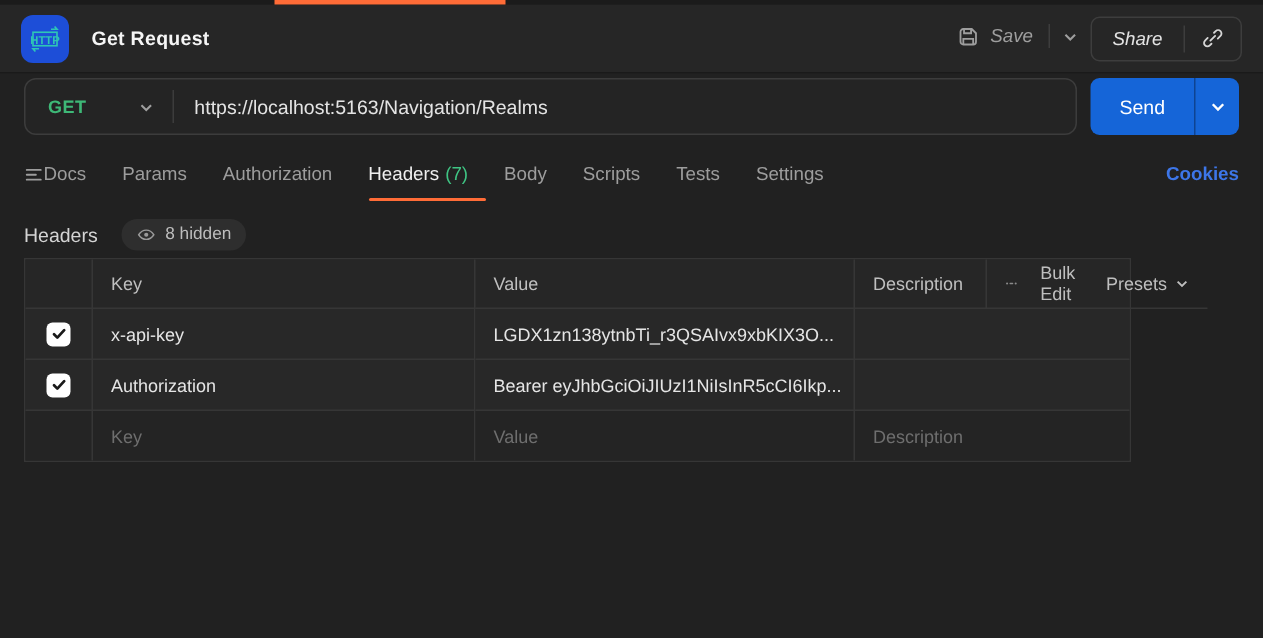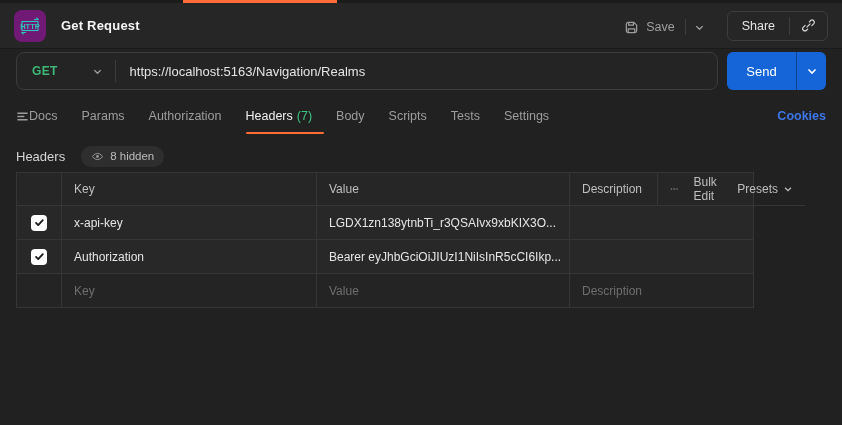--- a/index.html
+++ b/index.html
@@ -16,31 +16,31 @@
   
   .top-strip { height:3px; background:#1b1b1b; position:relative; }
   .top-strip .active-ind { position:absolute; left:183px; top:0; width:154px; height:3px; background:#ff6c37; }
 
   
   .topbar {
     height:46px; background:#262626; border-bottom:1px solid #1a1a1a;
     display:flex; align-items:center; padding:0 14px;
   }
   .http-tile {
-    width:32px; height:32px; border-radius:8px; background:#701a75;
+    width:32px; height:32px; border-radius:8px; background:#1d4ed8;
     display:flex; align-items:center; justify-content:center;
   }
   .req-title { margin-left:15px; font-size:13px; font-weight:bold; color:#f5f5f5; letter-spacing:.2px; }
-  .topbar-right { margin-left:auto; display:flex; align-items:flex-end; }
+  .topbar-right { margin-left:auto; display:flex; align-items:flex-start;font-style:italic; }
   .save-group { display:flex; align-items:center; color:#9e9e9e; font-size:12.5px; }
   .save-btn { display:flex; align-items:center; gap:7px; padding:6px 10px; border-radius:4px; cursor:pointer; }
   .v-div { width:1px; height:16px; background:#3d3d3d; }
   .save-caret { padding:6px 8px; cursor:pointer; display:flex; align-items:center; }
   .share-group {
-    margin-left:14px; border:1px solid #3d3d3d; border-radius:6px;
+    border:1px solid #3d3d3d; border-radius:6px;
     display:flex; align-items:center; height:30px; overflow:hidden;
   }
   .share-btn { padding:0 14px; font-size:12.5px; color:#e3e3e3; height:100%; display:flex; align-items:center; cursor:pointer; }
   .share-group .v-div { height:18px; }
   .link-btn { padding:0 11px; height:100%; display:flex; align-items:center; cursor:pointer; }
 
   
   .url-row { margin-top:3px; padding:4px 16px; height:38px; display:flex; align-items:center; gap:9px; }
   .url-box {
     flex:1; height:38px; border:1px solid #3c3c3c; border-radius:8px; background:#242424;

